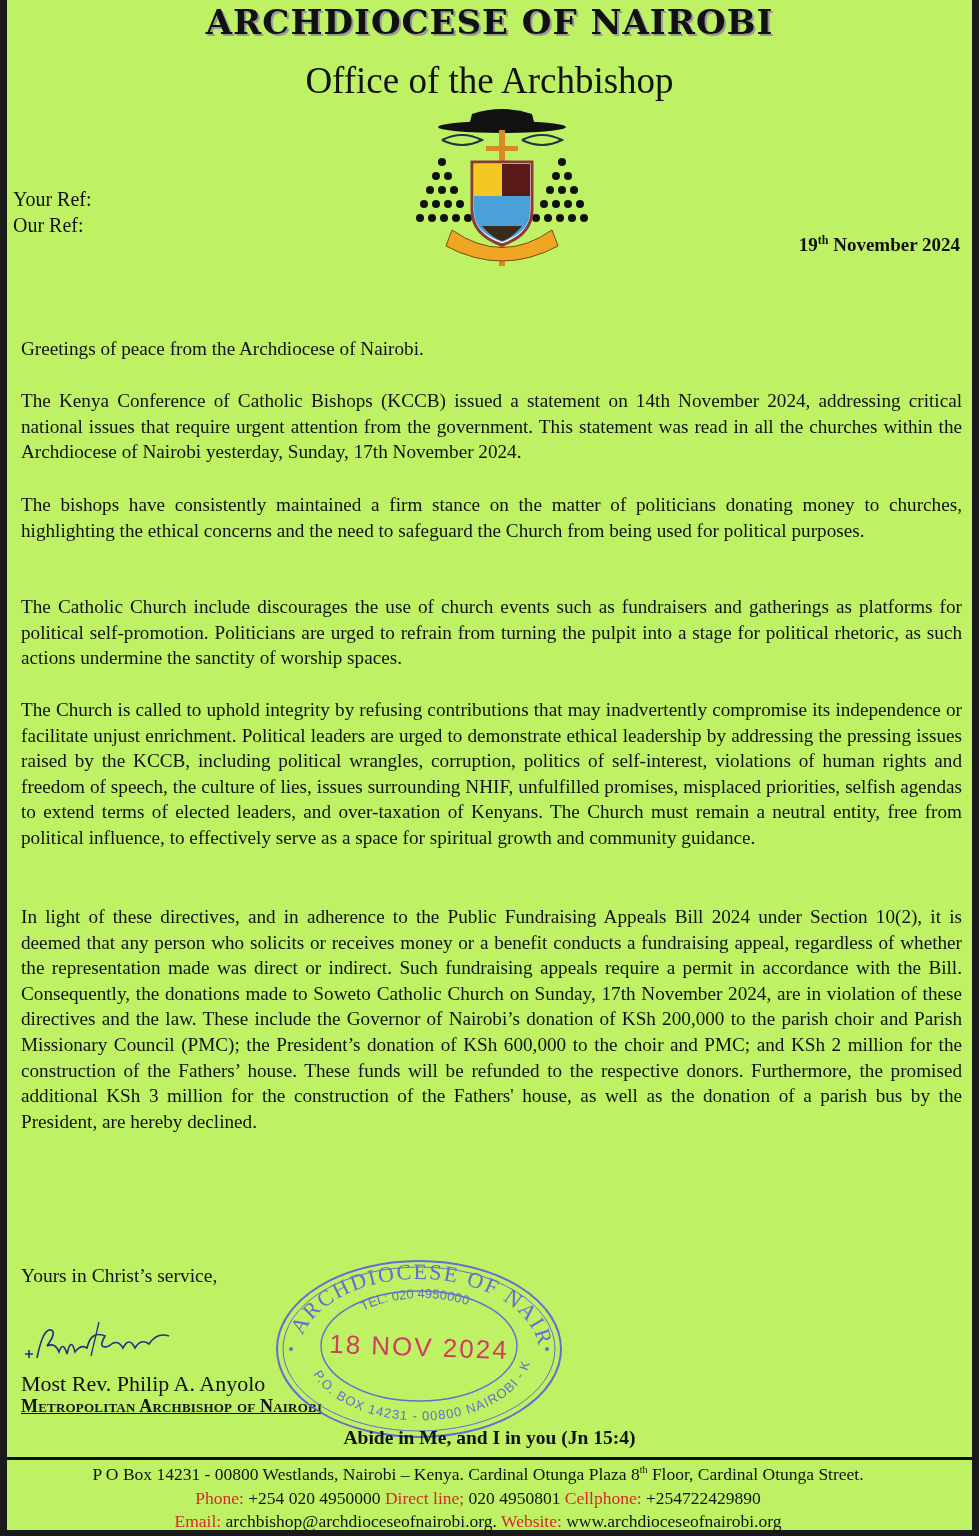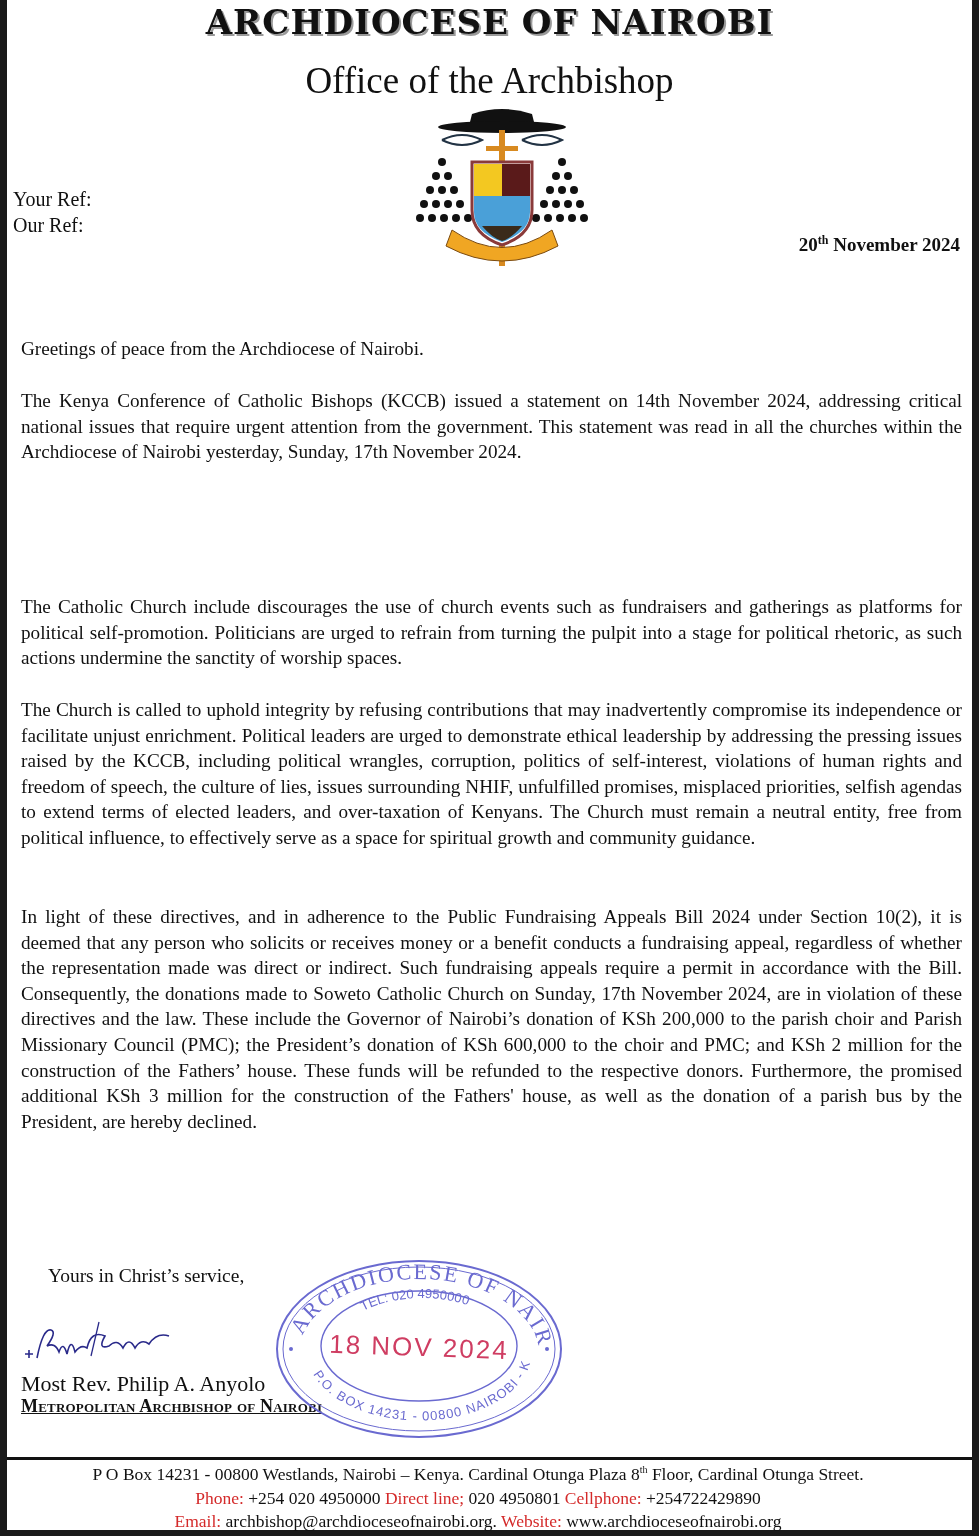--- a/index.html
+++ b/index.html
@@ -4,21 +4,21 @@
   <style>
     html, body { margin: 0; padding: 0; }
     body {
       width: 979px; height: 1536px; overflow: hidden;
       background: #1a1a1a;
       font-family: "Liberation Serif", serif;
       color: #111;
     }
     .page {
       position: absolute; left: 7px; top: 0; width: 965px; height: 1530px;
-      background: #ffffff;
+      background: #bef264;
     }
     .head-title {
       position: absolute; left: 0; width: 965px; top: 2px; text-align: center;
       font-family: "DejaVu Serif", serif; font-weight: bold; font-size: 34px;
       letter-spacing: 1px; color: #111;
       text-shadow: 2px 2px 0 #9a9a9a;
     }
     .head-sub {
       position: absolute; left: 0; width: 965px; top: 58px; text-align: center;
       font-size: 37px; color: #111; transform: scaleY(1.05);
@@ -27,21 +27,21 @@
     .ref { position: absolute; left: 6px; font-size: 20px; }
     .date { position: absolute; right: 12px; top: 233px; font-size: 19px; font-weight: bold; }
     .date sup { font-size: 12px; }
     .re {
       position: absolute; left: 14px; top: 285px; font-size: 19.5px; font-weight: bold;
     }
     .para {
       position: absolute; left: 14px; width: 941px; font-size: 19.2px; line-height: 25.6px;
       text-align: justify;
     }
-    .closing { position: absolute; left: 14px; font-size: 19.5px; margin-left: 27px; }
+    .closing { position: absolute; left: 14px; font-size: 19.5px; }
     .sig-name { position: absolute; left: 14px; top: 1371px; font-size: 22px; }
     .sig-title {
       position: absolute; left: 14px; top: 1396px; font-size: 18px; font-weight: bold;
       font-variant: small-caps; text-decoration: underline; letter-spacing: 0.2px;
     }
     .motto {
       position: absolute; left: 0; width: 965px; text-align: center; top: 1427px;
       font-size: 19.5px; font-weight: bold; padding-left: 0;
     }
     .rule { position: absolute; left: 0; width: 965px; top: 1457px; height: 3px; background: #111; }
@@ -117,25 +117,26 @@
     <path d="M100 64 L128 64 L128 96 L100 96 Z" fill="#5a1a1a"></path>
     <path d="M72 96 L128 96 L128 112 Q128 132 100 142 Q72 132 72 112 Z" fill="#4aa0d8"></path>
     <path d="M80 126 L120 126 Q110 138 100 141 Q90 138 80 126 Z" fill="#3a2a1a"></path>
 
     <path d="M50 130 Q100 165 150 130 L156 146 Q100 176 44 146 Z" fill="#f0a623" stroke="#7a4a10" stroke-width="1"></path>
   </svg>
 
   <div class="ref" style="top:188px">Your Ref:</div>
   <div class="ref" style="top:214px">Our Ref:</div>
 
-  <div class="date"><span>20</span><sup>th</sup><span> November 2024</span></div>
+  <div class="date"><span>19</span><sup>th</sup><span> November 2024</span></div>
 
 
   <div class="para" style="top:336px">Greetings of peace from the Archdiocese of Nairobi.</div>
   <div class="para" style="top:388px">The Kenya Conference of Catholic Bishops (KCCB) issued a statement on 14th November 2024, addressing critical national issues that require urgent attention from the government. This statement was read in all the churches within the Archdiocese of Nairobi yesterday, Sunday, 17th November 2024.</div>
+  <div class="para" style="top:492px">The bishops have consistently maintained a firm stance on the matter of politicians donating money to churches, highlighting the ethical concerns and the need to safeguard the Church from being used for political purposes.</div>
   <div class="para" style="top:594px">The Catholic Church include discourages the use of church events such as fundraisers and gatherings as platforms for political self-promotion. Politicians are urged to refrain from turning the pulpit into a stage for political rhetoric, as such actions undermine the sanctity of worship spaces.</div>
   <div class="para" style="top:697px">The Church is called to uphold integrity by refusing contributions that may inadvertently compromise its independence or facilitate unjust enrichment. Political leaders are urged to demonstrate ethical leadership by addressing the pressing issues raised by the KCCB, including political wrangles, corruption, politics of self-interest, violations of human rights and freedom of speech, the culture of lies, issues surrounding NHIF, unfulfilled promises, misplaced priorities, selfish agendas to extend terms of elected leaders, and over-taxation of Kenyans. The Church must remain a neutral entity, free from political influence, to effectively serve as a space for spiritual growth and community guidance.</div>
   <div class="para" style="top:904px">In light of these directives, and in adherence to the Public Fundraising Appeals Bill 2024 under Section 10(2), it is deemed that any person who solicits or receives money or a benefit conducts a fundraising appeal, regardless of whether the representation made was direct or indirect. Such fundraising appeals require a permit in accordance with the Bill. Consequently, the donations made to Soweto Catholic Church on Sunday, 17th November 2024, are in violation of these directives and the law. These include the Governor of Nairobi’s donation of KSh 200,000 to the parish choir and Parish Missionary Council (PMC); the President’s donation of KSh 600,000 to the choir and PMC; and KSh 2 million for the construction of the Fathers’ house. These funds will be refunded to the respective donors. Furthermore, the promised additional KSh 3 million for the construction of the Fathers' house, as well as the donation of a parish bus by the President, are hereby declined.</div>
 
   <div class="closing" style="top:1265px">Yours in Christ’s service,</div>
 
   <svg class="signature" viewBox="0 0 160 50">
     <path d="M4 36 L12 36 M8 32 L8 40" stroke="#2a2a8a" stroke-width="1.6" fill="none"></path>
     <path d="M16 40 Q22 10 30 12 Q36 14 26 28 Q34 24 38 34 Q42 22 46 36 Q50 18 54 34 Q60 26 66 30 Q70 12 84 18 Q76 32 88 28 Q96 20 102 30 Q108 18 114 30 Q120 20 128 26 Q136 14 148 18" stroke="#2a2a8a" stroke-width="1.6" fill="none"></path>
     <path d="M70 38 L78 4" stroke="#2a2a8a" stroke-width="1.3" fill="none"></path>
@@ -162,20 +163,21 @@
       </text>
       <text font-family="Liberation Sans, sans-serif" font-size="13" fill="#6a6ad0" letter-spacing="1">
         <textPath href="#arcBot" startOffset="4%">P.O. BOX 14231 - 00800 NAIROBI - KENYA</textPath>
       </text>
       <circle cx="22" cy="95" r="2" fill="#6a6ad0"></circle>
       <circle cx="278" cy="95" r="2" fill="#6a6ad0"></circle>
     </svg>
     <div class="stamp-date">18 NOV 2024</div>
   </div>
 
+  <div class="motto">Abide in Me, and I in you (Jn 15:4)</div>
 
   <div class="rule"></div>
 
   <div class="footer-line" style="top:1464px"><span>P O Box 14231 - 00800 Westlands, Nairobi – Kenya. Cardinal Otunga Plaza 8</span><sup>th</sup><span> Floor, Cardinal Otunga Street.</span></div>
 
   <div class="footer-line" style="top:1488px">
     <span class="red">Phone:</span><span> +254 020 4950000 </span><span class="red">Direct line;</span><span> 020 4950801 </span><span class="red">Cellphone:</span><span> +254722429890</span>
   </div>
 
   <div class="footer-line" style="top:1511px">

